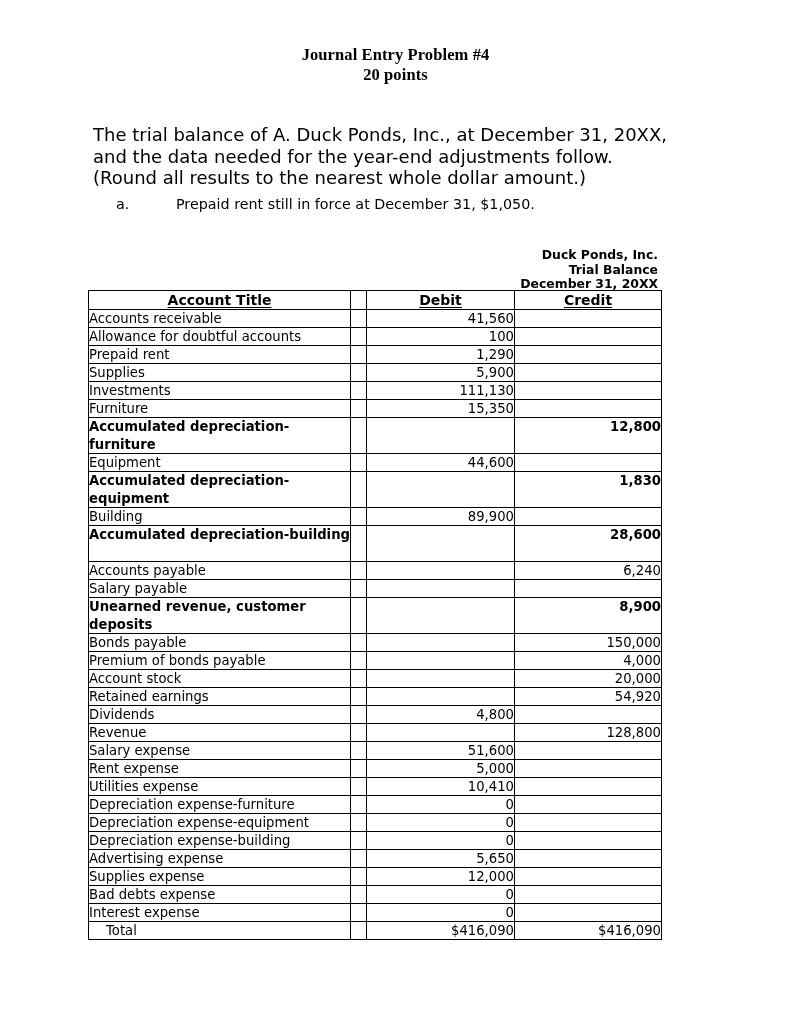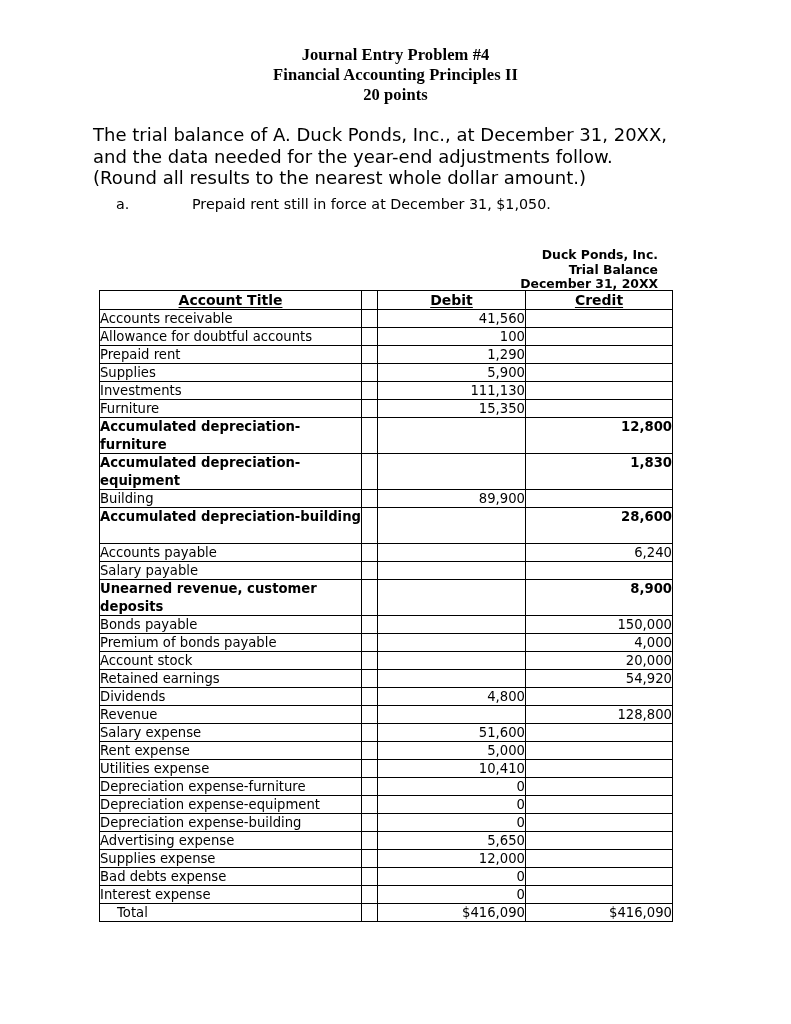--- a/index.html
+++ b/index.html
@@ -55,42 +55,42 @@
     display: flex;
   }
   .item-letter {
     display: inline-block;
     width: 28px;
     margin-left: 23px;
     flex: 0 0 auto;
   }
   .item-text {
     display: inline-block;
-    margin-left: 48px;
+    margin-left: 32px;
     flex: 1 1 auto;
   }
 
   
   .stmt-title {
     position: absolute;
     left: 85px;
     top: 248px;
     width: 573px;
     text-align: right;
     font-family: "DejaVu Sans", sans-serif;
     font-weight: bold;
     font-size: 12.4px;
     line-height: 14.6px;
   }
   .stmt-title .line { display: block; }
 
   
   .tb-wrap {
     position: absolute;
-    left: 99px;
+    left: 88px;
     top: 290px;
     width: 573px;
   }
   table.tb {
     border-collapse: collapse;
     width: 573px;
     table-layout: fixed;
     font-family: "DejaVu Sans", sans-serif;
     font-size: 13.2px;
   }
@@ -139,21 +139,20 @@
 
   tr.tall td { height: 36px; vertical-align: top; padding-top: 0px; font-weight: bold; }
   tr.tall td.acct { line-height: 17.5px; }
   tr.tall td.num { vertical-align: top; }
 </style>
 </head>
 <body>
 
 <div class="doc-heading">
   <span class="line">Journal Entry Problem #4</span>
-  <span class="line">Financial Accounting Principles II</span>
   <span class="line">20 points</span>
 </div>
 
 <div class="intro">The trial balance of A. Duck Ponds, Inc., at December 31, 20XX, and the data needed for the year-end adjustments follow.  (Round all results to the nearest whole dollar amount.)</div>
 
 <div class="item-row">
   <span class="item-letter">a.</span>
   <span class="item-text">Prepaid rent still in force at December 31,  $1,050.</span>
 </div>
 
@@ -215,20 +214,26 @@
           <td class="gap"></td>
           <td class="num">15,350</td>
           <td class="num"></td>
         </tr>
         <tr class="tall">
           <td class="acct wrap">Accumulated depreciation-furniture</td>
           <td class="gap"></td>
           <td class="num"></td>
           <td class="num">12,800</td>
         </tr>
+        <tr>
+          <td class="acct">Equipment</td>
+          <td class="gap"></td>
+          <td class="num">44,600</td>
+          <td class="num"></td>
+        </tr>
         <tr class="tall">
           <td class="acct wrap">Accumulated depreciation-equipment</td>
           <td class="gap"></td>
           <td class="num"></td>
           <td class="num">1,830</td>
         </tr>
         <tr>
           <td class="acct">Building</td>
           <td class="gap"></td>
           <td class="num">89,900</td>

